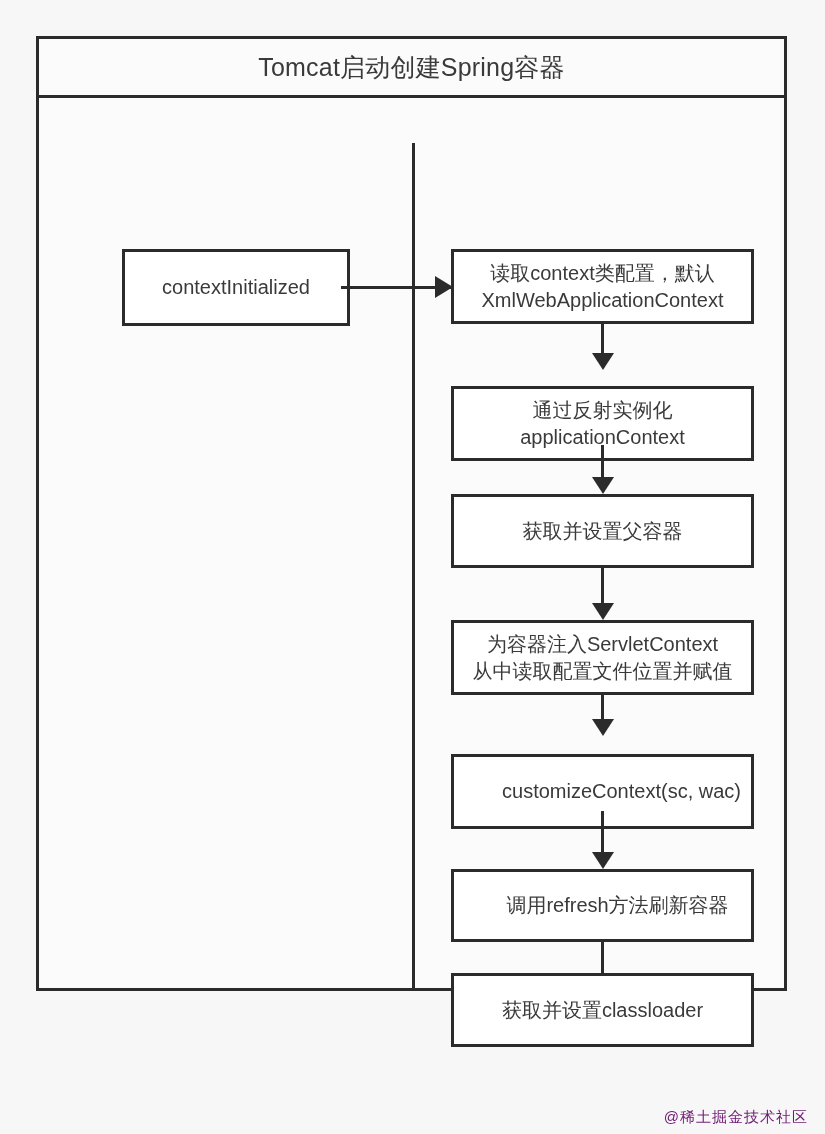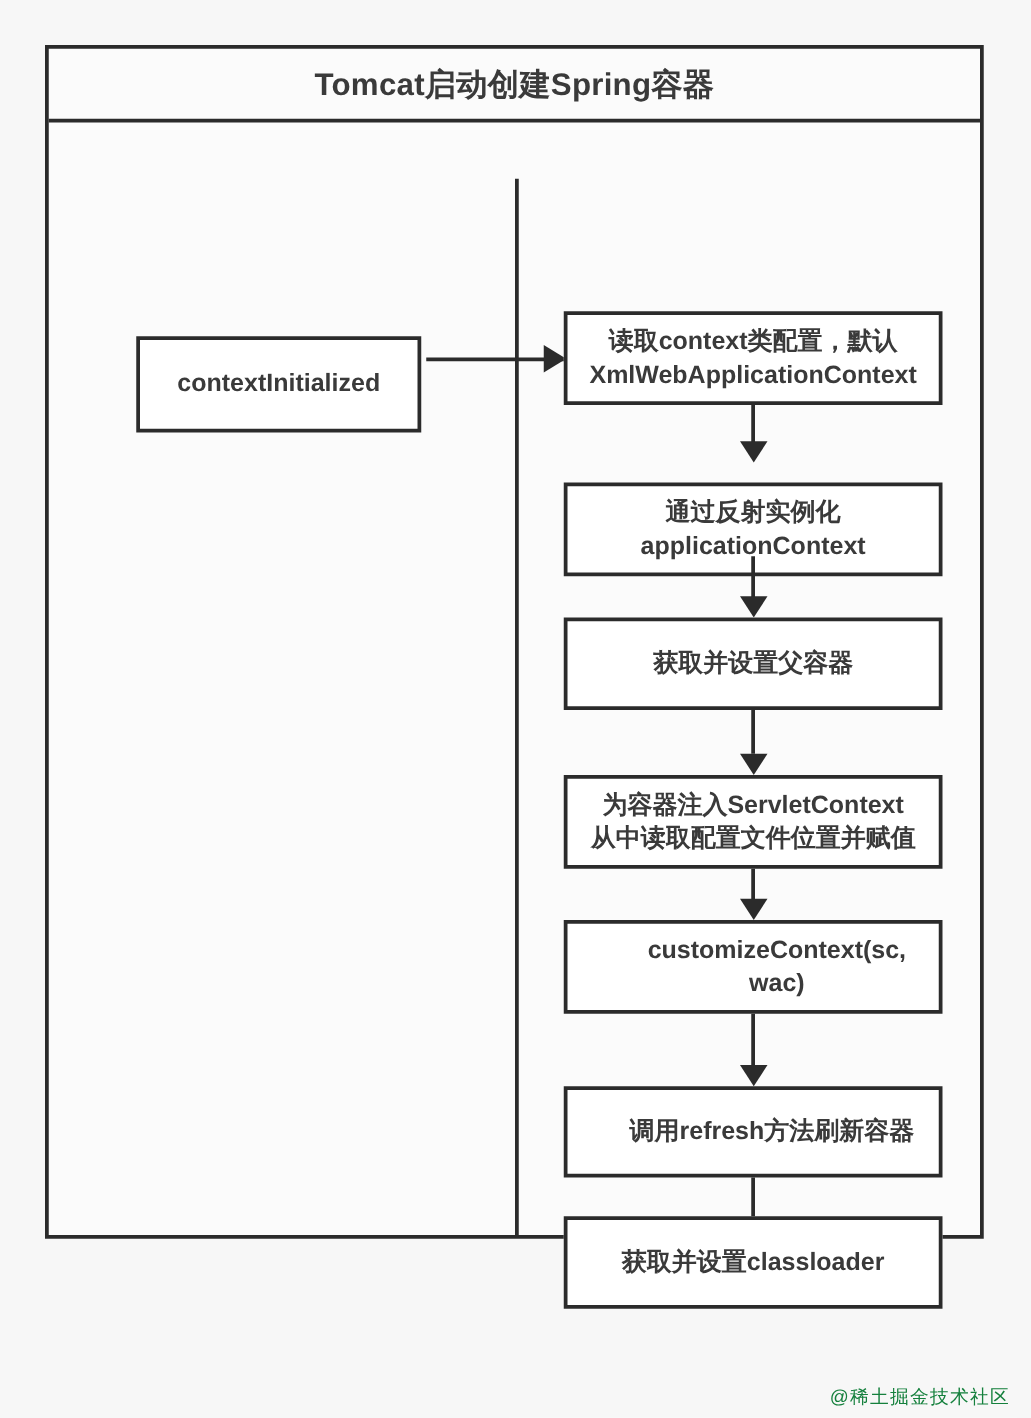--- a/index.html
+++ b/index.html
@@ -18,21 +18,20 @@
   
   #diagram-frame {
     position: absolute;
     left: 36px;
     top: 36px;
     width: 751px;
     height: 955px;
     box-sizing: border-box;
     border: 3px solid #2b2b2b;
     background: #fbfbfb;
-    font-weight: bold;
   }
 
   
   #title-row {
     position: absolute;
     left: 0;
     top: 0;
     right: 0;
     height: 59px;
     box-sizing: border-box;
@@ -103,34 +102,33 @@
     text-align: center;
     font-size: 20px;
     color: #3a3a3a;
     line-height: 1.32;
     padding: 2px 6px;
     white-space: pre-line;
   }
 
   
   #node-context-initialized {
-    left: 70px;
+    left: 83px;
     top: 106px;
     width: 228px;
     height: 77px;
-    margin-top: 20px;
   }
 
   
   .node-right { left: 412px; width: 303px; }
   #node-read-context-class   { top: 106px; height: 75px; }
   #node-reflect-instantiate  { top: 227px; height: 75px; margin-top: 16px; }
   #node-set-parent-container { top: 351px; height: 74px; }
   #node-inject-servletcontext{ top: 477px; height: 75px; }
-  #node-customize-context    { top: 593px; height: 75px; padding-left: 44px; }
+  #node-customize-context    { top: 611px; height: 75px; padding-left: 44px; }
   #node-call-refresh         { top: 726px; height: 73px; padding-left: 36px; }
   #node-set-classloader      { top: 830px; height: 74px; }
 
   
   .conn-v {
     position: absolute;
     width: 3px;
     background: #2b2b2b;
     left: 562px;
   }
@@ -163,21 +161,21 @@
     border-bottom: 11px solid transparent;
     border-left: 18px solid #2b2b2b;
   }
 
   
   #watermark {
     position: absolute;
     right: 17px;
     bottom: 7px;
     font-size: 15px;
-    color: #15803d;
+    color: #701a75;
     letter-spacing: 1px;
     white-space: nowrap;
   }
 </style>
 </head>
 <body>
 
 <div id="diagram-frame">
 
   <div id="title-row">

